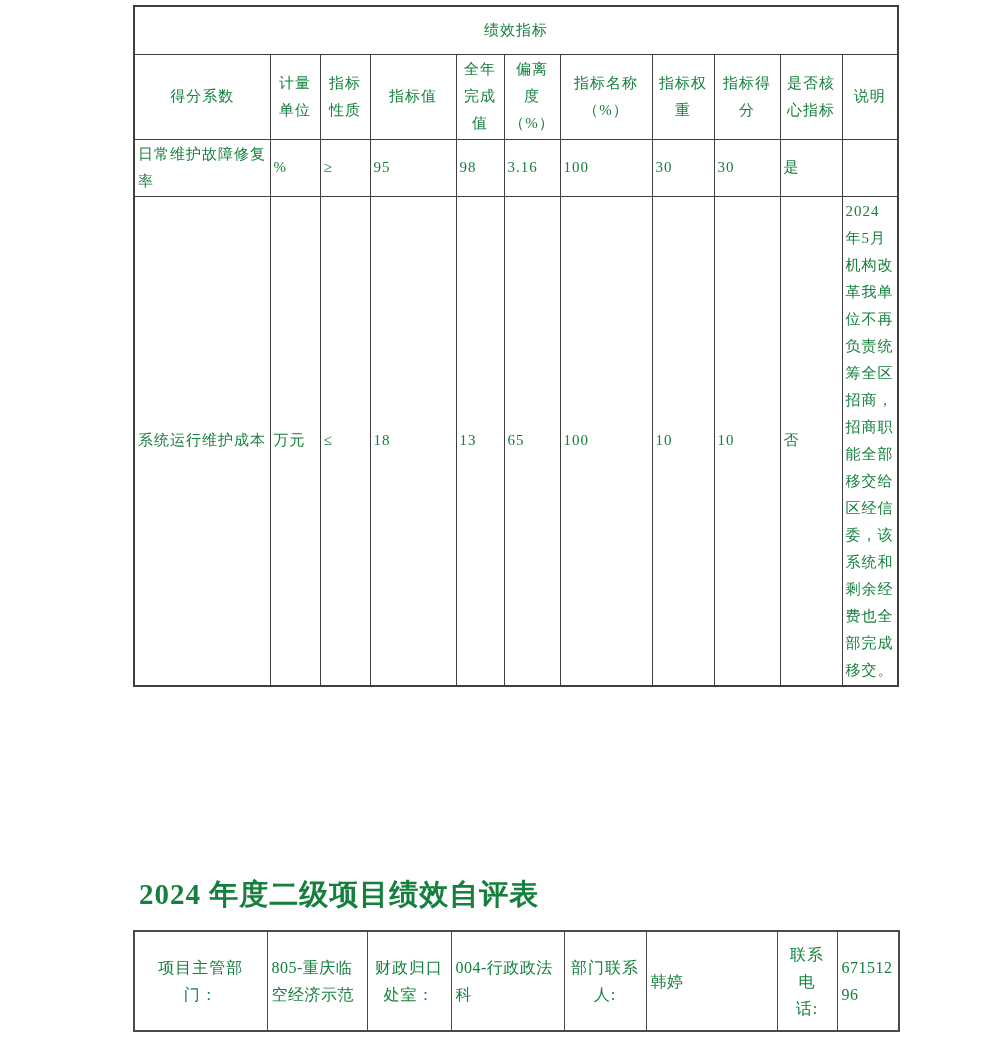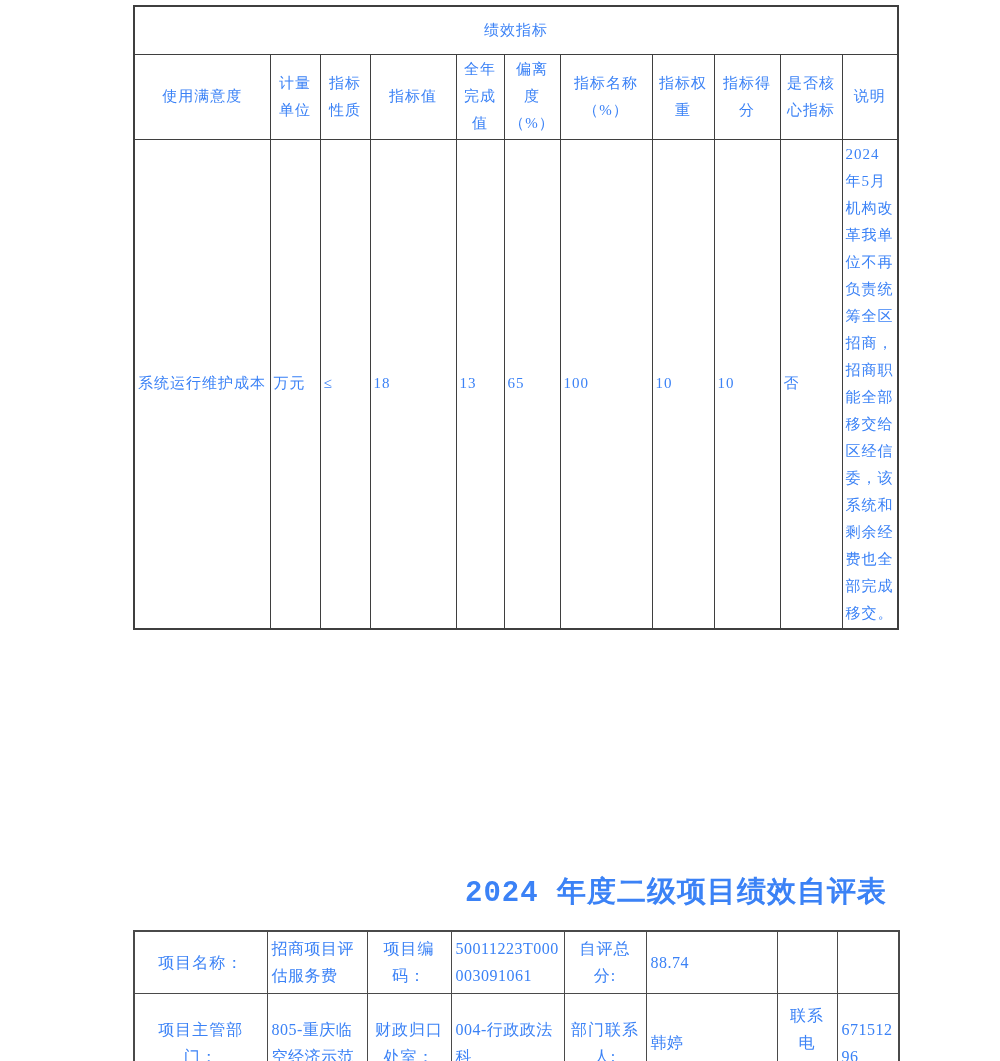--- a/index.html
+++ b/index.html
@@ -2,21 +2,21 @@
 <html><head>
 <meta charset="utf-8">
 <style>
   html, body { margin: 0; padding: 0; }
   .page {
     position: relative;
     width: 1000px;
     height: 1061px;
     background: #ffffff;
     overflow: hidden;
-    color: #3b82f6;
+    color: #15803d;
     font-family: "Liberation Serif", "DejaVu Serif", serif;
   }
   table { border-collapse: collapse; table-layout: fixed; }
 
   
   .t1 {
     position: absolute;
     left: 133px;
     top: 5px;
     width: 765px;
@@ -46,30 +46,29 @@
   .r1 { height: 55px; }
   .r2 { height: 45px; }
   .r3 { height: 50px; }
   .r4 { height: 47px; }
   .r5 { height: 486px; }
   .note-cell { vertical-align: middle; }
 
   
   .doc-title {
     position: absolute;
-    left: 122px;
+    left: 139px;
     top: 868px;
     width: 765px;
     height: 52px;
     line-height: 52px;
-    text-align: right;
+    text-align: left;
     font-size: 29px;
     font-weight: bold;
     letter-spacing: 1px;
-    font-family: Liberation Mono, monospace;
   }
 
   
   .t2 {
     position: absolute;
     left: 133px;
     top: 930px;
     width: 765px;
     font-size: 16px;
     line-height: 27px;
@@ -112,41 +111,54 @@
         <col style="width:62px">
         <col style="width:66px">
       <col style="width:62px">
         <col style="width:56px">
     </colgroup>
     <tbody>
         <tr class="r-cap">
       <th colspan="11">绩效指标</th>
     </tr>
     <tr class="r-head">
-      <th>使用满意度</th>
+      <th>得分系数</th>
       <th>计量
 单位</th>
       <th>指标
 性质</th>
       <th>指标值</th>
       <th>全年
 完成
 值</th>
       <th>偏离度
 （%）</th>
       <th>指标名称
 （%）</th>
       <th>指标权
 重</th>
       <th>指标得
 分</th>
       <th>是否核
 心指标</th>
       <th>说明</th>
     </tr>
+    <tr class="r1">
+      <td>日常维护故障修复率</td>
+      <td>%</td>
+      <td>≥</td>
+      <td>95</td>
+      <td>98</td>
+      <td>3.16</td>
+      <td>100</td>
+      <td>30</td>
+      <td>30</td>
+      <td>是</td>
+      <td></td>
+    </tr>
     <tr class="r5">
       <td>系统运行维护成本</td>
       <td>万元</td>
       <td>≤</td>
       <td>18</td>
       <td>13</td>
       <td>65</td>
       <td>100</td>
       <td>10</td>
       <td>10</td>
@@ -163,32 +175,20 @@
       <col style="width:133px">
         <col style="width:100px">
         <col style="width:84px">
       <col style="width:113px">
         <col style="width:82px">
         <col style="width:131px">
       <col style="width:60px">
         <col style="width:62px">
     </colgroup>
     <tbody>
-        <tr class="t2r1">
-      <td class="lbl">项目名称：</td>
-      <td class="val">招商项目评估服务费</td>
-      <td class="lbl">项目编
-码：</td>
-      <td class="val">50011223T000003091061</td>
-      <td class="lbl">自评总
-分:</td>
-      <td class="val">88.74</td>
-      <td class="lbl"></td>
-      <td class="val"></td>
-    </tr>
     <tr class="t2r2">
       <td class="lbl">项目主管部
 门：</td>
       <td class="val">805-重庆临空经济示范</td>
       <td class="lbl">财政归口
 处室：</td>
       <td class="val">004-行政政法科</td>
       <td class="lbl">部门联系
 人:</td>
       <td class="val">韩婷</td>

